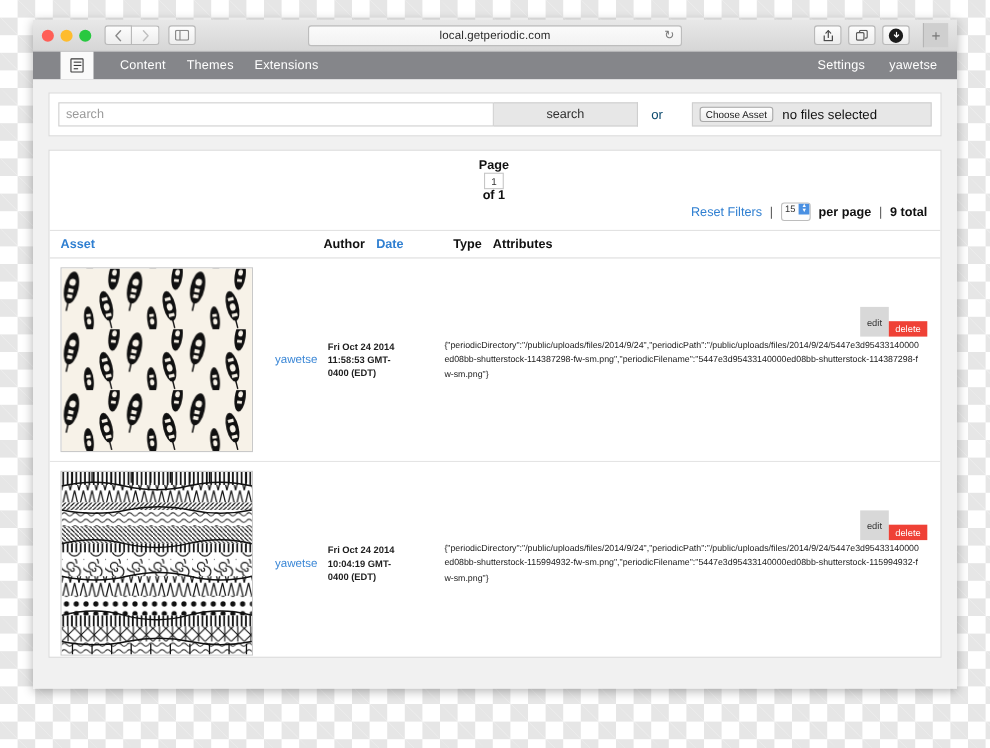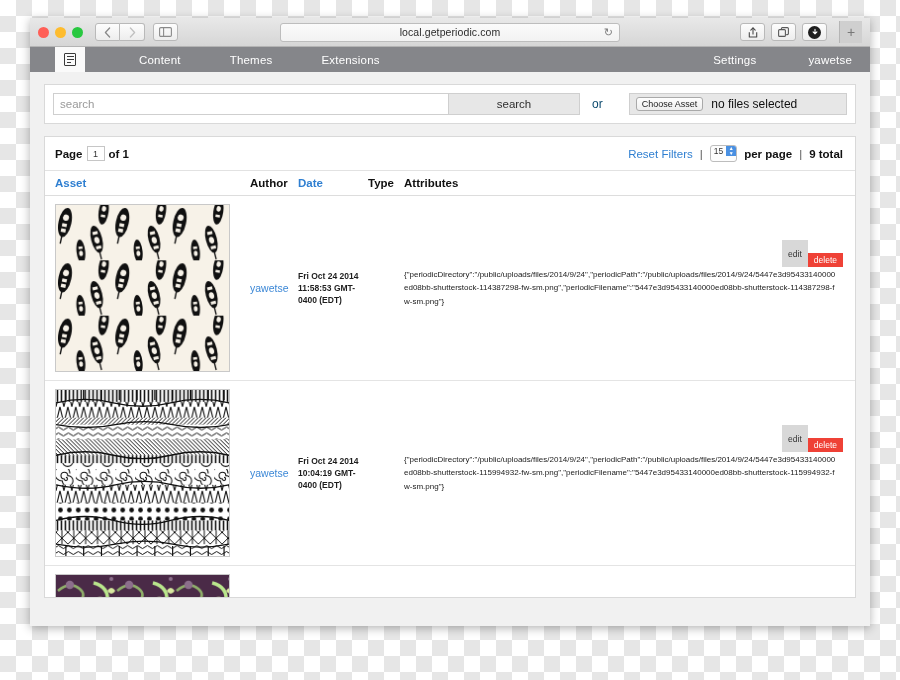--- a/index.html
+++ b/index.html
@@ -135,21 +135,20 @@
   }
   .logo-glyph i { display:block; height: 1.5px; background: #3a3a3a; }
   .logo-glyph i:nth-child(1){ width: 7px; }
   .logo-glyph i:nth-child(2){ width: 7px; }
   .logo-glyph i:nth-child(3){ width: 4px; }
 
   .navlinks { display: flex; align-items: center; gap: 19px; margin-left: 24px; }
   .navlinks a, .navright a {
     color: #ffffff; font-size: 11.5px; text-decoration: none;
     letter-spacing: .2px;
-    margin-left: 30px;
   }
   .navright {
     margin-left: auto; margin-right: 18px;
     display: flex; align-items: center; gap: 22px;
   }
 
   
   .bodywrap {
     flex: 1;
     background: #f1f1f1;
@@ -220,20 +219,21 @@
 
   
   .listpanel { height: 462px; overflow: hidden; }
 
   .pagerow {
     display: flex; align-items: center;
     padding: 8px 12px 8px 10px;
     border-bottom: 1px solid #e2e2e2;
     font-size: 11.5px;
     color: #111;
+    flex-direction: column;
   }
   .pagerow b { font-weight: bold; }
   .page-input {
     width: 18px; height: 15px;
     border: 1px solid #c6c6c6;
     font-size: 9px;
     text-align: center;
     margin: 0 4px;
     color: #333;
     box-sizing: border-box;
@@ -268,21 +268,21 @@
 
   
   .thead {
     display: flex;
     padding: 6px 12px 6px 10px;
     border-bottom: 1px solid #dddddd;
     font-size: 11.5px;
     font-weight: bold;
   }
   .th-asset { width: 195px; color: #2f7fd1; }
-  .th-author { width: 48px; color: #111; }
+  .th-author { width: 48px; color: #111; margin-left: 44px; }
   .th-date { width: 70px; color: #2f7fd1; }
   .th-type { width: 36px; color: #111; }
   .th-attr { flex: 1; color: #111; }
 
   
   .row {
     display: flex;
     border-bottom: 1px solid #e4e4e4;
     padding: 8px 12px 8px 10px;
     position: relative;

